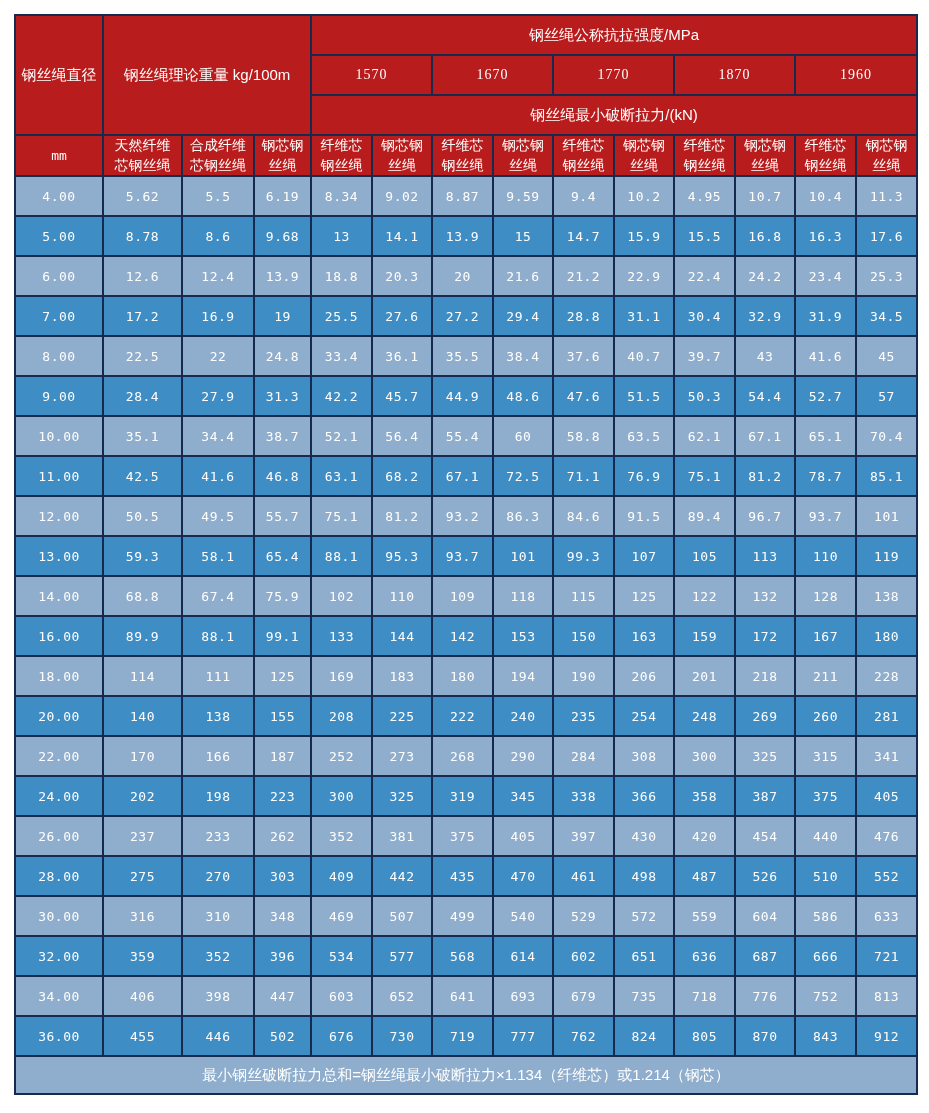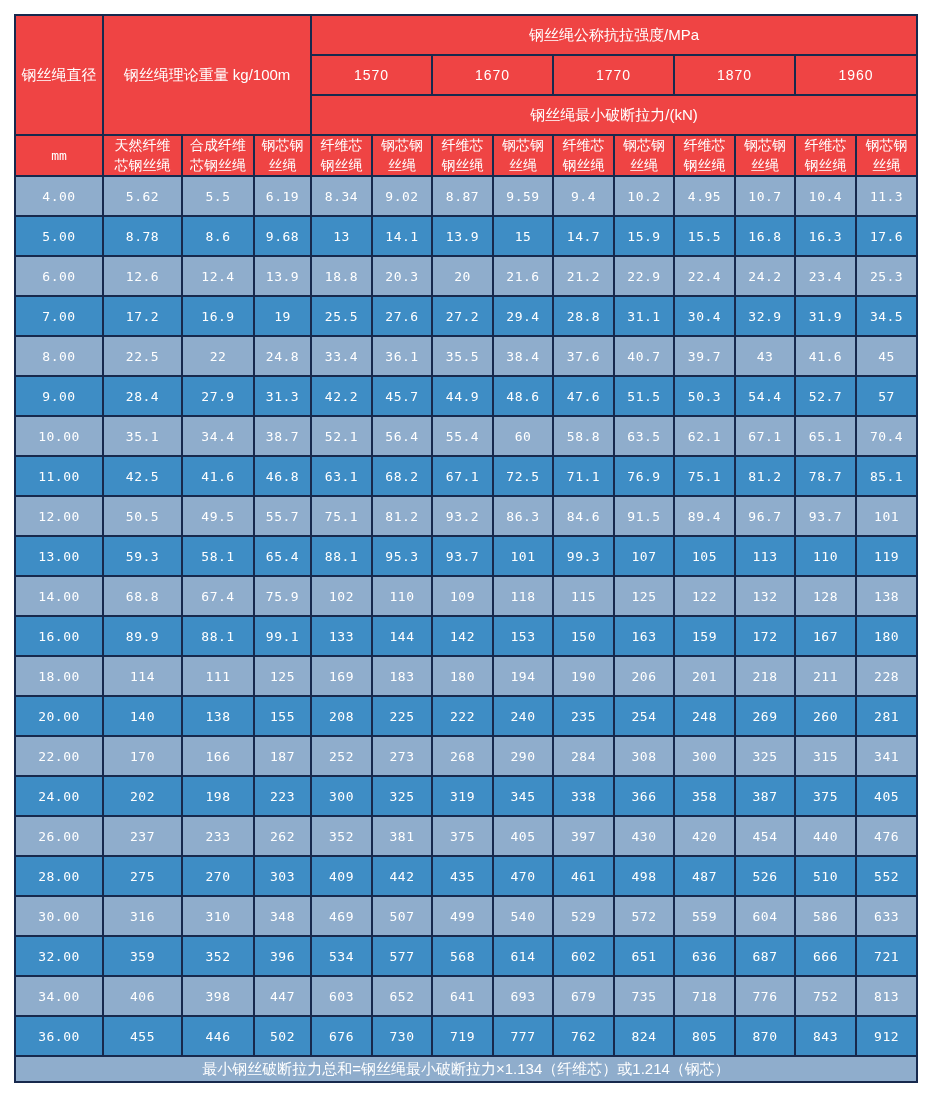--- a/index.html
+++ b/index.html
@@ -16,45 +16,45 @@
   }
   th, td {
     border: 2px solid #17294d;
     color: #ffffff;
     text-align: center;
     vertical-align: middle;
     padding: 0 2px;
     overflow: hidden;
   }
   thead th {
-    background: #ef4444;
+    background: #b91c1c;
     font-weight: normal;
     font-size: 15px;
   }
   thead tr { height: 40px; }
   th.grade {
-    font-family: Liberation Sans, sans-serif;
+    font-family: Liberation Serif, serif;
     font-size: 14px;
     letter-spacing: 1px;
   }
   th.sub {
     font-size: 14px;
     line-height: 1.4;
     white-space: pre-line;
   }
   th.unit { font-family: "DejaVu Sans Mono", monospace; font-size: 13px; text-align: center; }
   tbody tr { height: 40px; margin-left: 36px; }
   tbody td {
     font-family: "DejaVu Sans Mono", monospace;
     font-size: 13px;
     letter-spacing: 0.5px;
   }
   tr.row-light td { background: #8fadcc; }
   tr.row-dark td { background: #3e8dc5; }
-  tfoot tr { height: 26px; }
+  tfoot tr { height: 38px; }
   tfoot td {
     background: #8fadcc;
     font-size: 15px;
   }
 </style>
 </head>
 <body>
 
 <table class="wire-rope">
   <colgroup>

